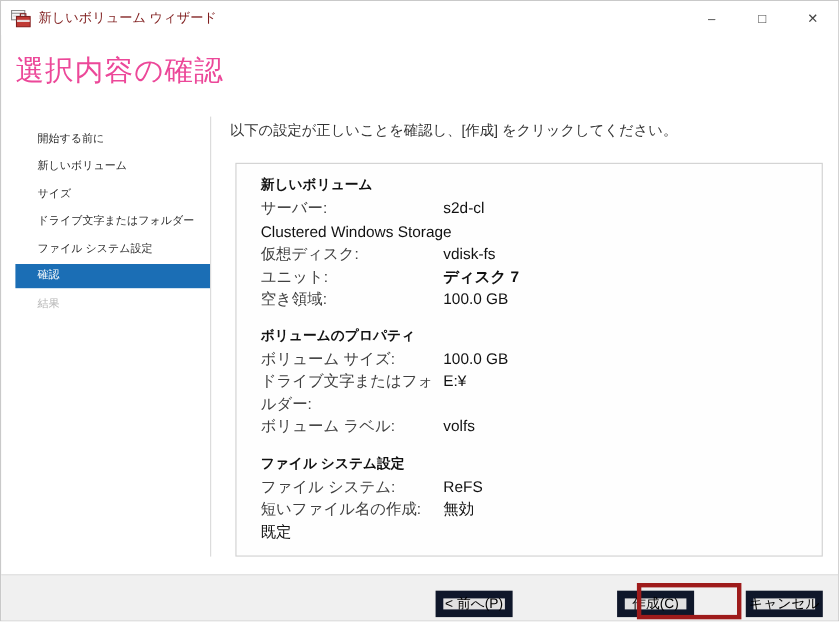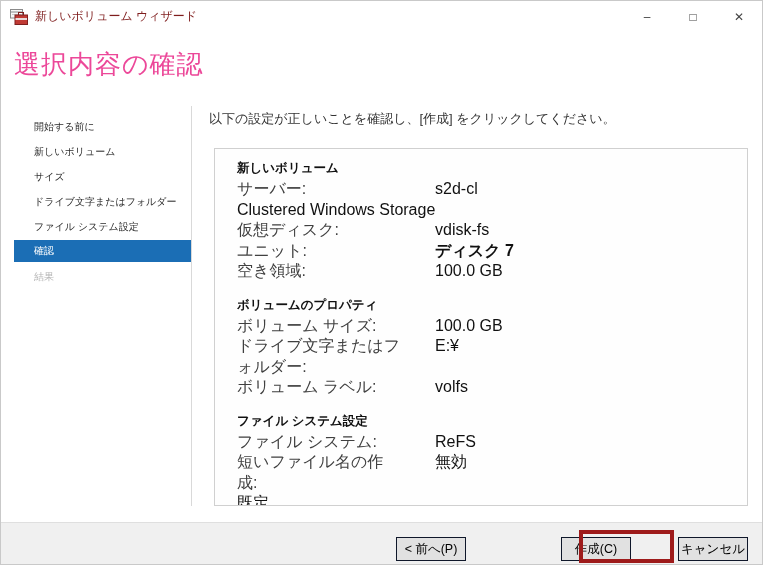--- a/index.html
+++ b/index.html
@@ -53,34 +53,34 @@
     font-size: 13px; color: #333333;
   }
   .summary-panel {
     position: absolute; left: 213px; top: 147px;
     width: 534px; height: 358px;
     border: 1px solid #d0d0d0; background: #fefefe;
     padding: 9px 10px 0 22px; overflow: hidden;
   }
   .section { margin-bottom: 13px; }
   .section-title { font-size: 12.5px; font-weight: bold; color: #111111; line-height: 21px; }
-  .row { display: flex; font-size: 16px; line-height: 20.5px; gap: 32px; }
+  .row { display: flex; font-size: 14px; line-height: 20.5px; }
   .row .label { width: 166px; flex: 0 0 auto; color: #404040; }
   .row .value { color: #111111; }
   .row .value.bold { font-weight: bold; }
   
   .footer {
     position: absolute; left: 0; bottom: 0; width: 100%; height: 42px;
     background: #f0f0f0; border-top: 1px solid #dfdfdf;
   }
   .btn {
     position: absolute; top: 536px; height: 24px; width: 70px;
     display: flex; align-items: center; justify-content: center;
     font-family: inherit; font-size: 12.5px; color: #000000;
-    background: #e1e1e1; border: 1px solid #0f172a; cursor: pointer;
+    background: #e1e1e1; border: 7px solid #0f172a; cursor: pointer;
     padding: 0; white-space: nowrap;
   }
   .btn.disabled { color: #8e8e8e; background: #e9e9e9; border-color: #d4d4d4; cursor: default; }
   #back-button   { left: 395px; }
   #next-button   { left: 477px; margin-top: 34px; }
   #create-button { left: 560px; }
   #cancel-button { left: 677px; }
   .annotation-box {
     position: absolute; left: 578px; top: 529px;
     width: 95px; height: 33px;

